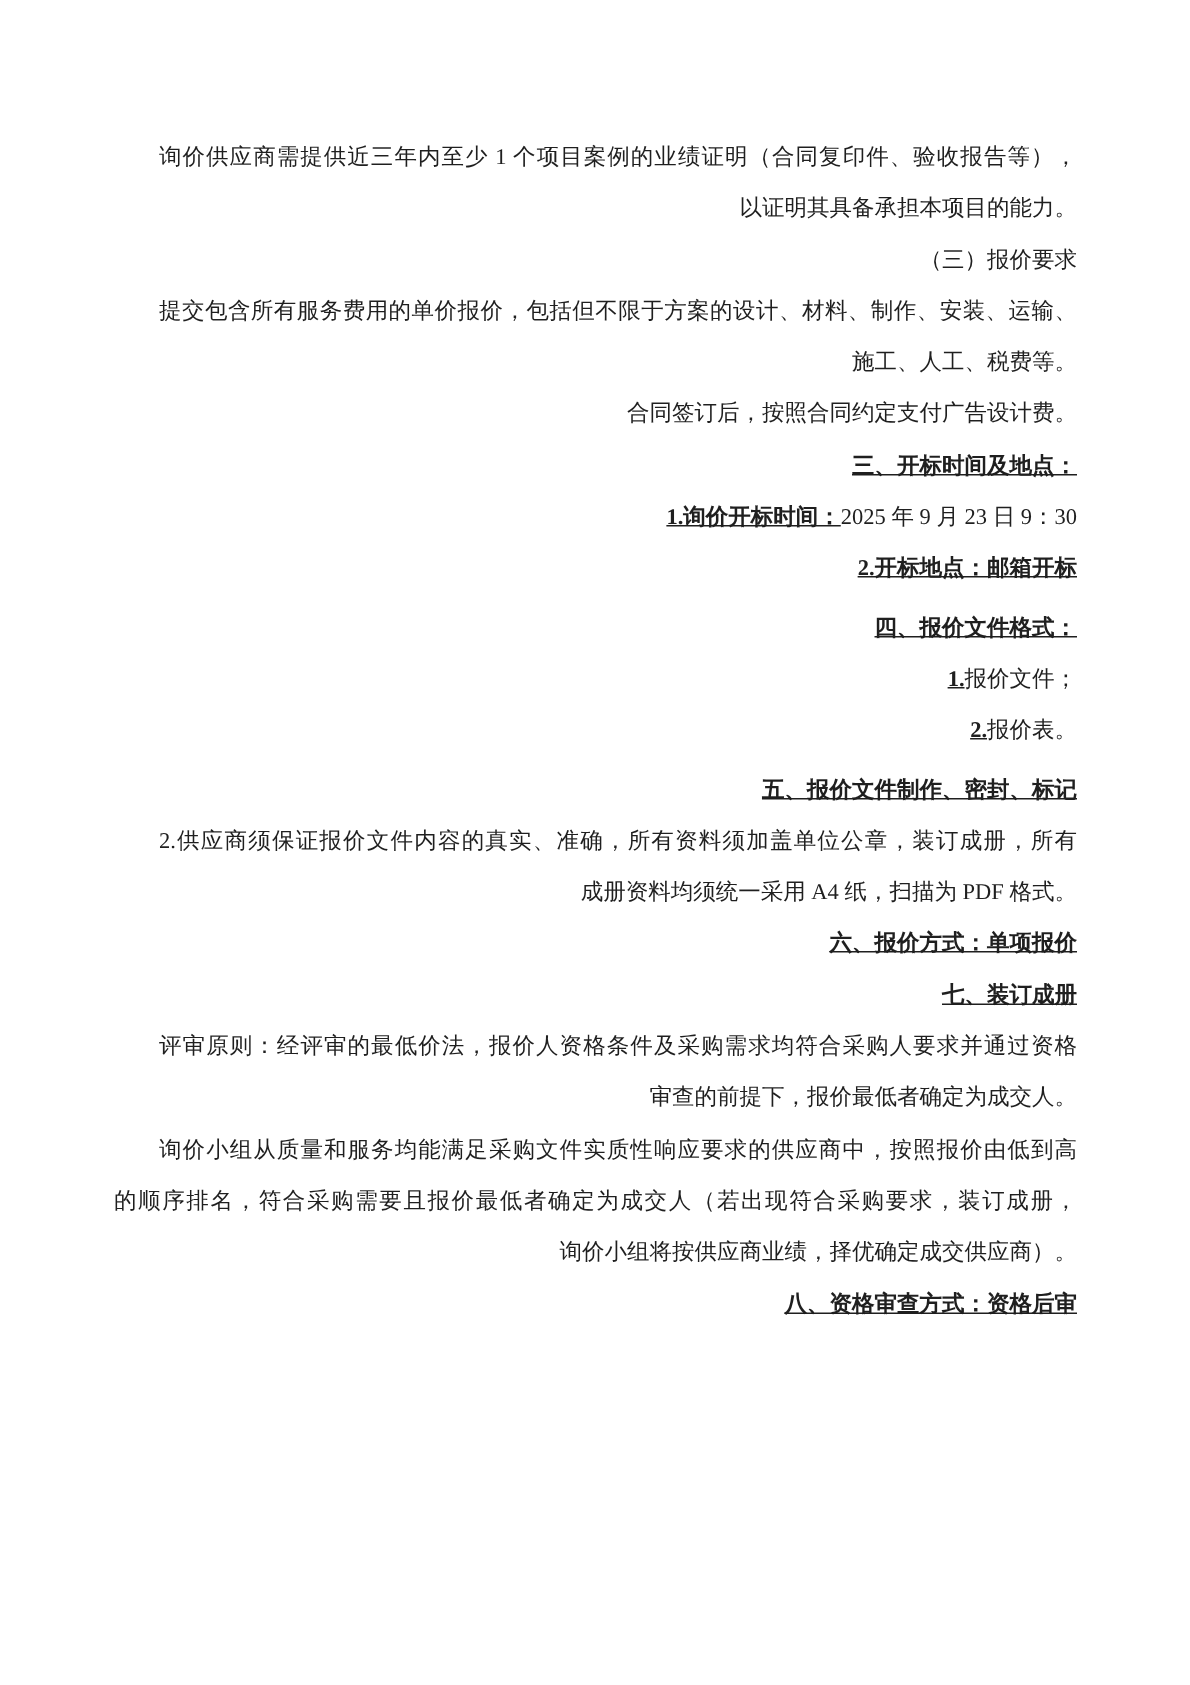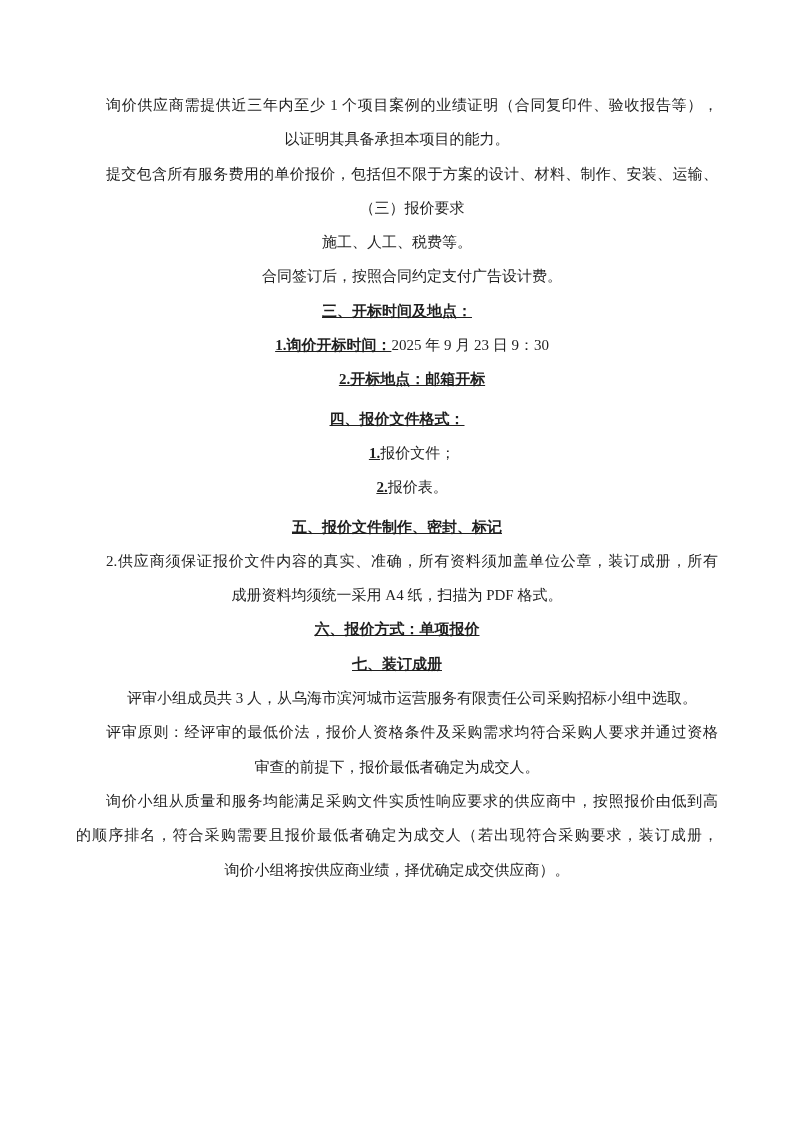--- a/index.html
+++ b/index.html
@@ -14,21 +14,21 @@
   }
   .content{
     position:absolute;
     left:76px;
     top:88px;
     width:642px;
   }
   .line{
     line-height:34.3px;
     white-space:nowrap;
-    text-align:center;
+    text-align:right;
   }
   .line.fill{
     white-space:normal;
     text-align:justify;
     text-align-last:justify;
   }
   .line.indent{padding-left:30px;}
   .line.gap{margin-top:5px;}
   .b{font-weight:bold;text-decoration:underline;}
   .pagenum{
@@ -42,36 +42,35 @@
     font-family:"Liberation Serif","DejaVu Serif",serif;
   }
 </style>
 </head>
 <body>
 
 <div class="page">
   <div class="content">
       <div class="line indent fill"><span>询价供应商需提供近三年内至少 1 个项目案例的业绩证明（合同复印件、验收报告等），</span></div>
       <div class="line"><span>以证明其具备承担本项目的能力。</span></div>
+      <div class="line indent"><span>（三）报价要求</span></div>
       <div class="line indent fill"><span>提交包含所有服务费用的单价报价，包括但不限于方案的设计、材料、制作、安装、运输、</span></div>
-      <div class="line indent"><span>（三）报价要求</span></div>
       <div class="line"><span>施工、人工、税费等。</span></div>
       <div class="line indent"><span>合同签订后，按照合同约定支付广告设计费。</span></div>
       <div class="line"><span class="b">三、开标时间及地点：</span></div>
       <div class="line indent"><span class="b">1.询价开标时间：</span><span>2025 年 9 月 23 日 9：30</span></div>
       <div class="line indent"><span class="b">2.开标地点：邮箱开标</span></div>
       <div class="line gap"><span class="b">四、报价文件格式：</span></div>
       <div class="line indent"><span class="b">1.</span><span>报价文件；</span></div>
       <div class="line indent"><span class="b">2.</span><span>报价表。</span></div>
       <div class="line gap"><span class="b">五、报价文件制作、密封、标记</span></div>
       <div class="line indent fill"><span>2.供应商须保证报价文件内容的真实、准确，所有资料须加盖单位公章，装订成册，所有</span></div>
       <div class="line"><span>成册资料均须统一采用 A4 纸，扫描为 PDF 格式。</span></div>
       <div class="line"><span class="b">六、报价方式：单项报价</span></div>
       <div class="line"><span class="b">七、装订成册</span></div>
-      <div class="line indent"><span>评审小组成员共 3 人，从乌海市滨河城市运营服务有限责任公司采购招标小组中选取。</span></div>
       <div class="line indent fill"><span>评审原则：经评审的最低价法，报价人资格条件及采购需求均符合采购人要求并通过资格</span></div>
       <div class="line"><span>审查的前提下，报价最低者确定为成交人。</span></div>
       <div class="line indent fill"><span>询价小组从质量和服务均能满足采购文件实质性响应要求的供应商中，按照报价由低到高</span></div>
       <div class="line fill"><span>的顺序排名，符合采购需要且报价最低者确定为成交人（若出现符合采购要求，装订成册，</span></div>
       <div class="line"><span>询价小组将按供应商业绩，择优确定成交供应商）。</span></div>
       <div class="line"><span class="b">八、资格审查方式：资格后审</span></div>
     </div>
   <div class="pagenum">– 4 –</div>
 </div>
 

